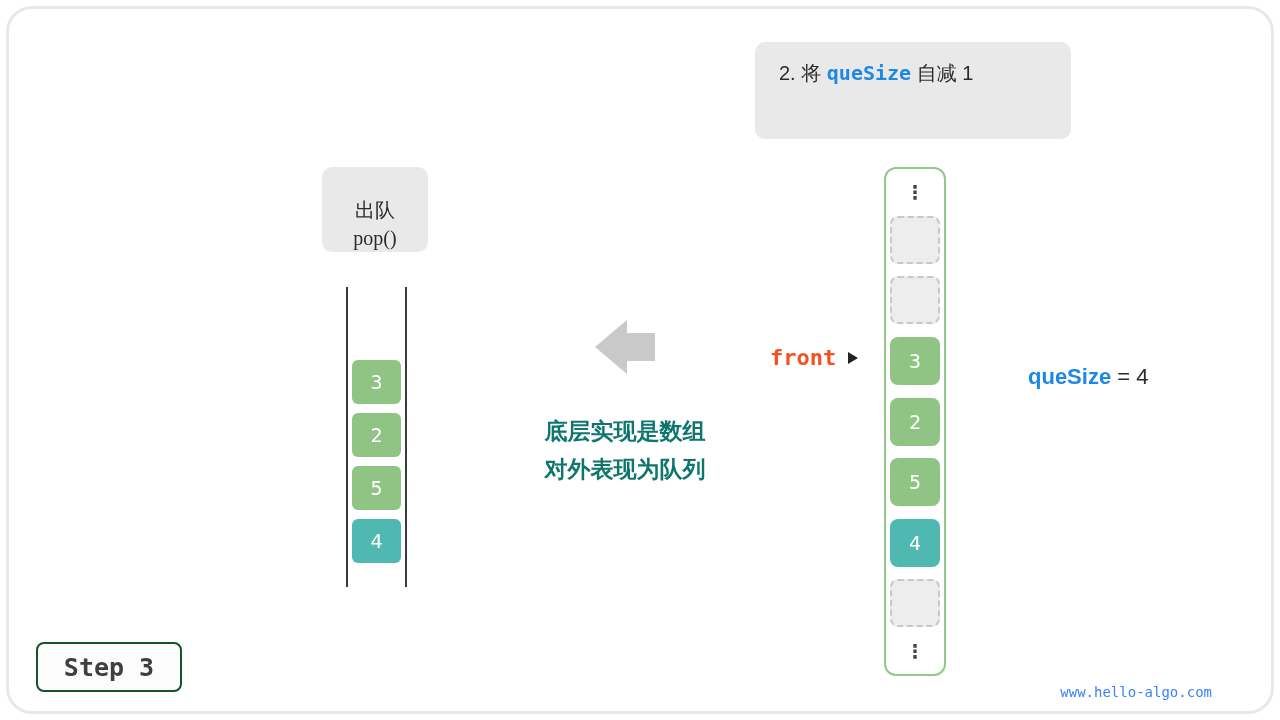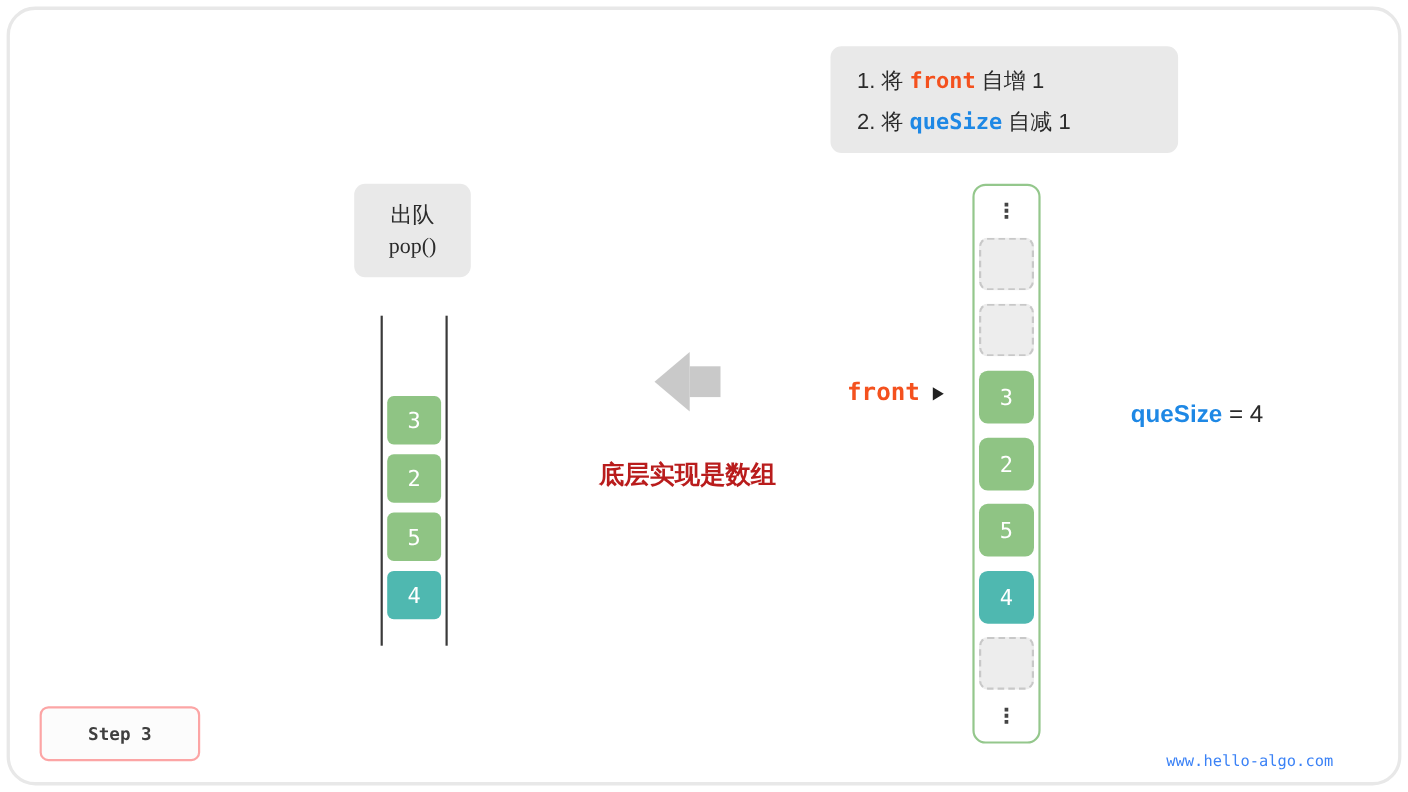--- a/index.html
+++ b/index.html
@@ -26,21 +26,21 @@
     padding: 13px 0 0 24px; font-size: 20px; line-height: 36px;
   }
   .instruction-box .code { font-family: "DejaVu Sans Mono", monospace; font-weight: bold; }
   .code-orange { color: #f4511e; }
   .code-blue { color: #1e88e5; }
 
   
   .op-box {
     position: absolute; left: 322px; top: 167px; width: 106px; height: 85px;
     background: #e9e9e9; border-radius: 10px;
-    text-align: center; padding-top: 15px; font-size: 20px; line-height: 28px;
+    text-align: center; padding-top: 29px; font-size: 20px; line-height: 28px;
   }
 
   
   .q-line { position: absolute; top: 287px; width: 2px; height: 300px; background: #3a3a3a; }
   .q-line.left { left: 346px; }
   .q-line.right { left: 405px; }
   .q-box {
     position: absolute; left: 352px; width: 49px; height: 44px; border-radius: 6px;
     color: #fff; font-family: "DejaVu Sans Mono", monospace; font-size: 20px;
     display: flex; align-items: center; justify-content: center;
@@ -53,21 +53,21 @@
   .big-arrow .head {
     position: absolute; left: 0; top: 0; width: 0; height: 0;
     border-top: 27px solid transparent; border-bottom: 27px solid transparent;
     border-right: 32px solid #c9c9c9;
   }
   .big-arrow .tail { position: absolute; left: 32px; top: 13px; width: 28px; height: 28px; background: #c9c9c9; }
 
   
   .caption {
     position: absolute; left: 455px; top: 412px; width: 340px;
-    text-align: center; font-size: 23px; font-weight: bold; color: #b91c1c; line-height: 38px;
+    text-align: center; font-size: 23px; font-weight: bold; color: #0f766e; line-height: 38px;
   }
 
   
   .front-pointer {
     position: absolute; left: 770px; top: 345px;
     font-family: "DejaVu Sans Mono", monospace; font-weight: bold; font-size: 22px; color: #f4511e;
     display: flex; align-items: center;
   }
   .front-pointer .tri {
     display: inline-block; width: 0; height: 0; margin-left: 12px;
@@ -93,40 +93,37 @@
   }
 
   
   .qlen { position: absolute; left: 1028px; top: 352px; font-size: 22px; color: #2b2b2b; }
   .qlen .line2 { margin-top: 12px; font-family: Liberation Sans, sans-serif; }
   .qlen .var { color: #1e88e5; font-weight: bold; }
 
   
   .step-badge {
     position: absolute; left: 36px; top: 642px; width: 146px; height: 50px;
-    border: 2px solid #fca5a5; border-radius: 8px; background: #fcfcfc;
+    border: 2px solid #14532d; border-radius: 8px; background: #fcfcfc;
     display: flex; align-items: center; justify-content: center;
-    font-family: "DejaVu Sans Mono", monospace; font-weight: bold; font-size: 16px; color: #3f3f3f;
+    font-family: "DejaVu Sans Mono", monospace; font-weight: bold; font-size: 25px; color: #3f3f3f;
   }
 
   
   .watermark {
     position: absolute; right: 68px; bottom: 20px;
     font-family: "DejaVu Sans Mono", monospace; font-size: 14px; color: #3b82f6;
   }
 </style>
 </head>
 <body>
 
 <div class="frame"></div>
 
 <div class="instruction-box">
-  <div>
-    <span>1. 将 </span><span class="code code-orange">front</span><span> 自增 1</span>
-  </div>
   <div>
     <span>2. 将 </span><span class="code code-blue">queSize</span><span> 自减 1</span>
   </div>
 </div>
 
 <div class="op-box">
   <div>出队</div>
   <div class="mono">pop()</div>
 </div>
 
@@ -137,20 +134,21 @@
 <div class="q-box green" style="top:466px">5</div>
 <div class="q-box teal" style="top:519px">4</div>
 
 <div class="big-arrow">
   <div class="head"></div>
   <div class="tail"></div>
 </div>
 
 <div class="caption">
   <div>底层实现是数组</div>
+  <div>对外表现为队列</div>
 </div>
 
 <div class="front-pointer">
   <span>front</span>
   <span class="tri"></span>
 </div>
 
 <div class="array-col">
   <div class="ellipsis">⋮</div>
   <div class="acell empty"></div>

